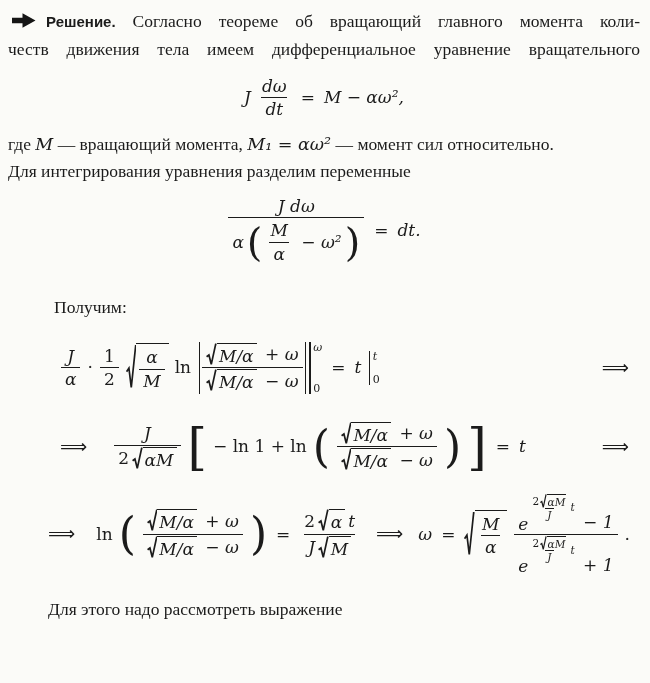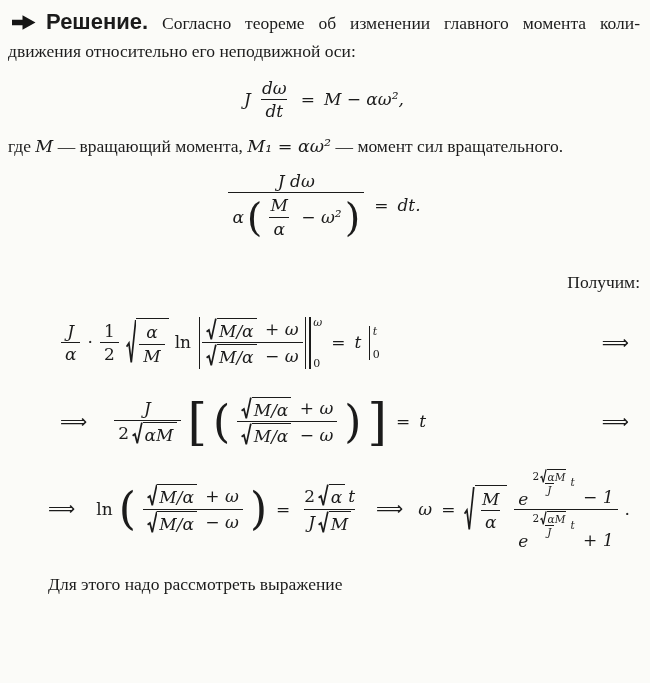--- a/index.html
+++ b/index.html
@@ -13,21 +13,21 @@
     overflow: hidden;
   }
   .page { padding: 8px 10px 0 8px; width: 650px; }
 
   
   .para { font-size: 17.5px; line-height: 27px; }
   .pline { display: block; }
   .jlast { text-align: justify; text-align-last: justify; }
   .ind  { padding-left: 40px; }
   .ind2 { padding-left: 46px; }
-  .title-b { font-family: "Liberation Sans", sans-serif; font-weight: bold; font-size: 22px; }
+  .title-b { font-family: "Liberation Sans", sans-serif; font-weight: bold; font-size: 15px; }
   .mvar { font-family: "DejaVu Serif", serif; font-style: italic; }
   .lead-arrow { display: inline-block; vertical-align: -1px; margin: 0 10px 0 4px; }
 
   
   .eq {
     display: flex; align-items: center; gap: 6px;
     font-family: "DejaVu Serif", serif; font-style: italic;
     font-size: 17px; line-height: 1.25;
   }
   .eq.center { justify-content: center; }
@@ -74,50 +74,51 @@
     font-size: 10.5px; margin-bottom: 11px; margin-left: 1px;
   }
   .sup .fr > .dn { border-top-width: 1px; padding: 0 2px; }
   .sup .fr > .nu { padding: 0 2px; gap: 1px; }
   .sup .sq > .bd { border-top-width: 1px; padding: 1px 1px 0 1px; }
   .lowalign > .nu, .lowalign > .dn { align-items: flex-end; }
 
   
   .eq-motion   { margin: 12px 0 10px 0; }
   .eq-vars     { margin: 10px 0 6px 0; }
-  .p-get       { margin-top: 28px; text-align: right; }
+  .p-get       { margin-top: 28px; }
   .eq-a        { margin-top: 18px; margin-left: 52px; padding-right: 12px; }
   .eq-b        { margin-top: 24px; margin-left: 52px; padding-right: 12px; }
   .eq-c        { margin-top: 20px; margin-left: 40px; }
   .p-note      { margin-top: 20px; }
 </style>
 </head>
 <body>
 
 <div class="page">
 
   <div class="para">
     <span class="pline jlast"><span class="lead-arrow"><svg width="24" height="15" viewBox="0 0 24 15">
             <path d="M0 10.2 L10.5 10.2 L10.5 14.8 L23.5 7.5 L10.5 0.2 L10.5 4.8 L0 4.8 Z" fill="#151515"></path>
-          </svg></span><span class="title-b">Решение.</span><span> </span><span>Согласно теореме об изменении главного момента коли-</span></span>
-    <span class="pline">движения относительно его неподвижной оси:</span>
+          </svg></span><span class="title-b">Решение.</span><span> </span><span>Согласно теореме об вращающий главного момента коли-</span></span>
+    <span class="pline jlast">честв движения тела имеем дифференциальное уравнение вращательного</span>
   </div>
 
   <div class="eq center eq-motion">
     <span class="tok">J</span>
     <span class="fr">
       <span class="nu">dω</span>
       <span class="dn">dt</span>
     </span>
     <span class="tok rel">=</span>
     <span class="tok">M − αω²,</span>
   </div>
 
   <div class="para">
-    <span class="pline"><span>где </span><span class="mvar">M</span><span> — вращающий момента, </span><span class="mvar">M₁ = αω²</span><span> — момент сил вращательного.</span></span>
+    <span class="pline"><span>где </span><span class="mvar">M</span><span> — вращающий момента, </span><span class="mvar">M₁ = αω²</span><span> — момент сил относительно.</span></span>
+    <span class="pline">Для интегрирования уравнения разделим переменные</span>
   </div>
 
   <div class="eq center eq-vars">
     <span class="fr">
       <span class="nu">J dω</span>
       <span class="dn">
         <span class="tok">α</span>
         <span class="pa" style="font-size:40px">(</span>
         <span class="fr">
           <span class="nu">M</span>
@@ -199,20 +200,21 @@
     <span class="fr" style="margin-left:22px">
       <span class="nu">J</span>
       <span class="dn">
         <span class="rm">2</span>
         <span class="sq"><span class="rad"><svg viewBox="0 0 18 34" preserveAspectRatio="none">
                 <path d="M1 20 L5 17.5 L9 31 L16.5 2 L18 2" fill="none" stroke="#1b1b1b" stroke-width="1.7" vector-effect="non-scaling-stroke"></path>
               </svg></span><span class="bd">αM</span></span>
       </span>
     </span>
     <span class="pa" style="font-size:50px">[</span>
+    <span class="tok rm">− ln 1 + ln</span>
     <span class="pa" style="font-size:44px">(</span>
     <span class="fr">
       <span class="nu">
         <span class="sq"><span class="rad"><svg viewBox="0 0 18 34" preserveAspectRatio="none">
                 <path d="M1 20 L5 17.5 L9 31 L16.5 2 L18 2" fill="none" stroke="#1b1b1b" stroke-width="1.7" vector-effect="non-scaling-stroke"></path>
               </svg></span><span class="bd">M/α</span></span>
         <span class="tok"> + ω</span>
       </span>
       <span class="dn">
         <span class="sq"><span class="rad"><svg viewBox="0 0 18 34" preserveAspectRatio="none">

